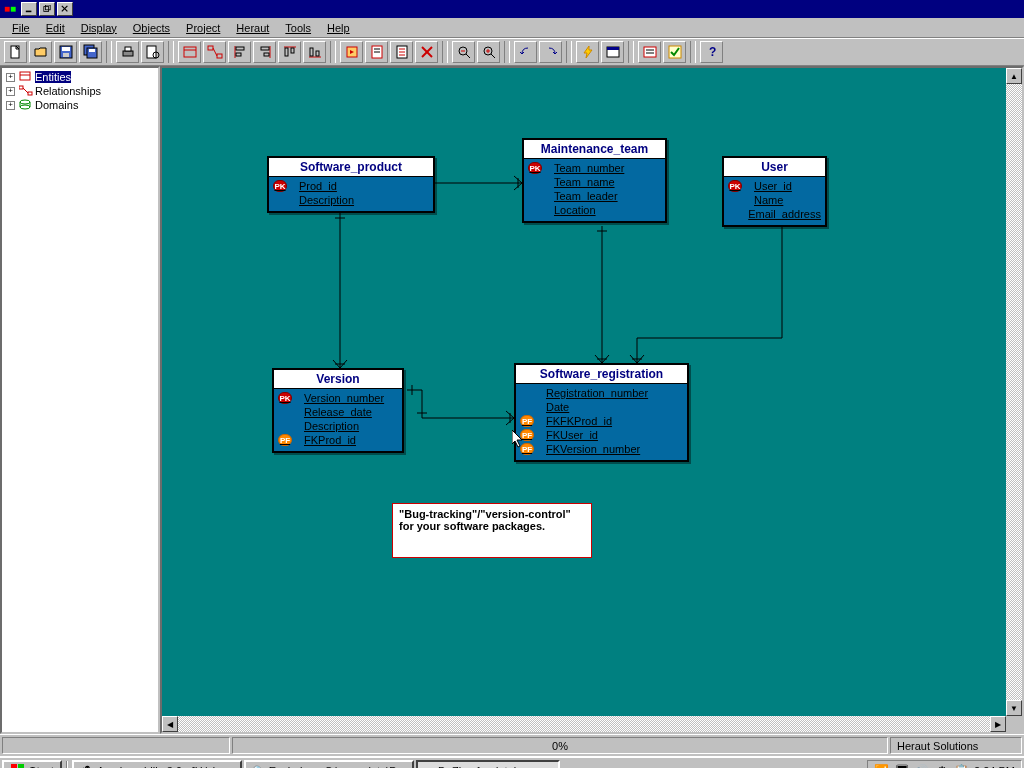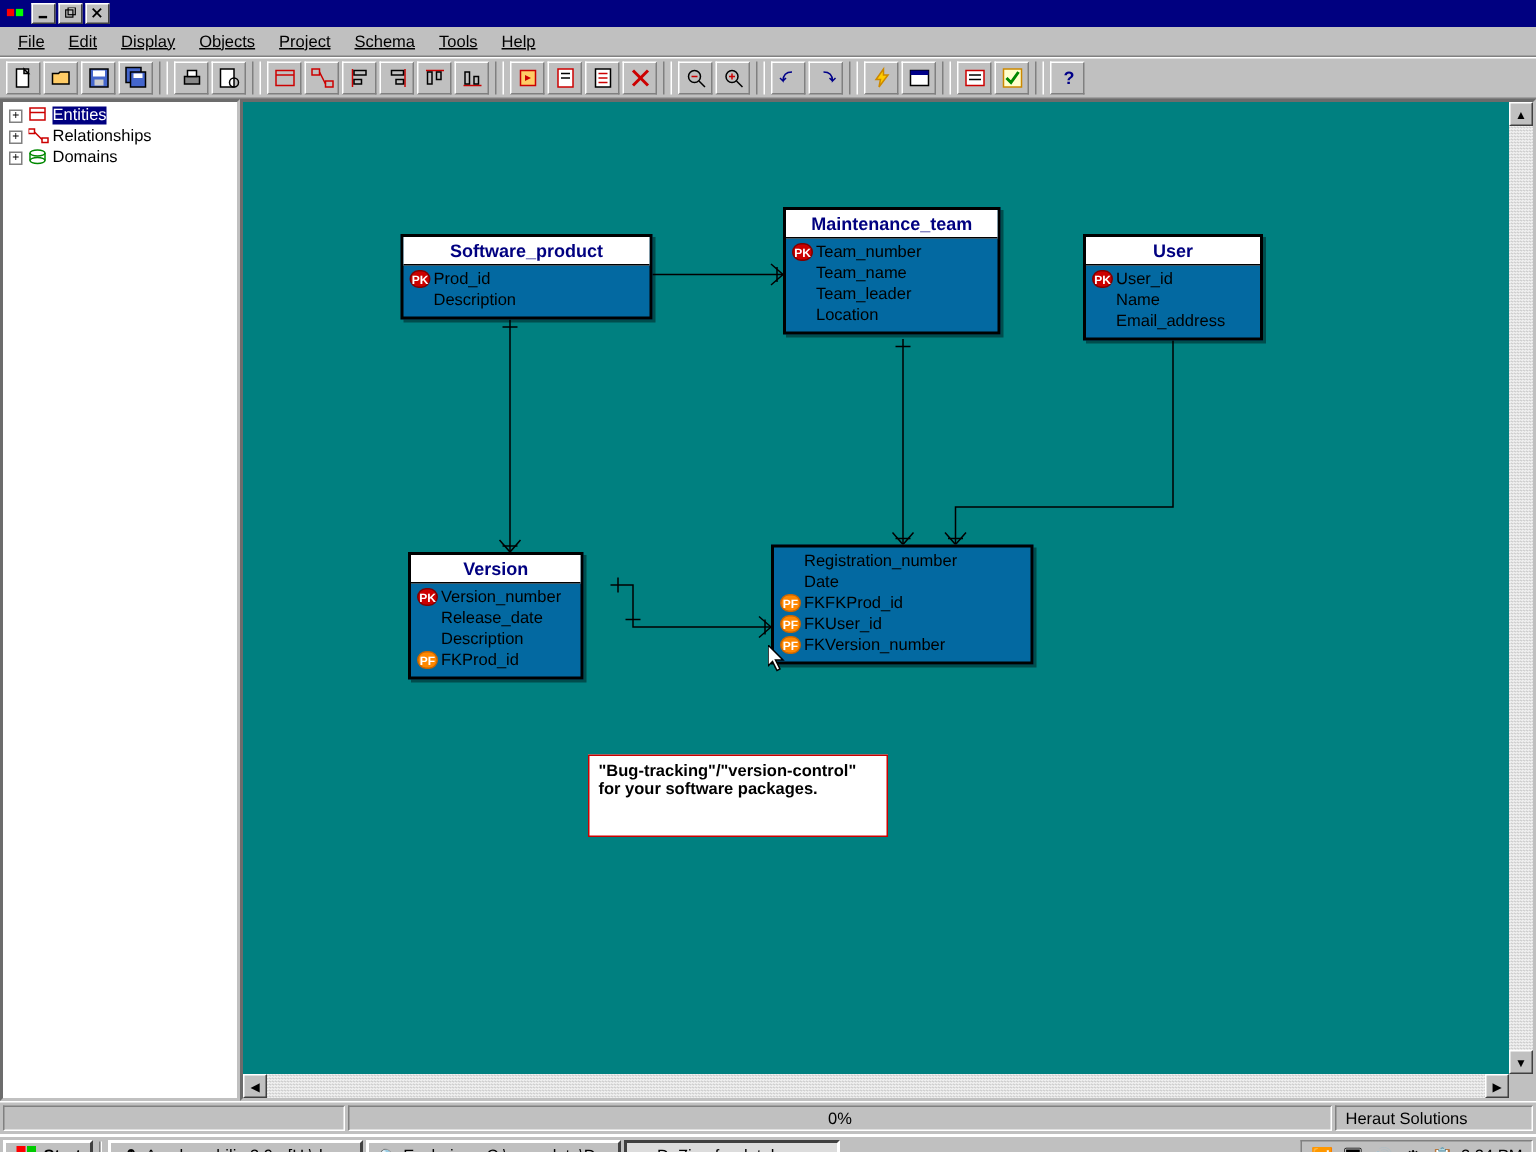--- a/index.html
+++ b/index.html
@@ -33,21 +33,21 @@
 .tree-exp { width: 9px; height: 9px; border: 1px solid #808080; display: flex; align-items: center; justify-content: center; font-size: 8px; line-height: 1; margin-right: 2px; background:#fff;}
 .tree-icon { width: 14px; height: 12px; display: inline-flex; align-items: center; justify-content: center; }
 
 .canvas-wrap { flex: 1; position: relative; background: #c0c0c0; border: 2px inset #c0c0c0; }
 .canvas { position: absolute; inset: 0; background: #008080; overflow: hidden; }
 
 
 .entity { position: absolute; background: #0369a1; border: 2px solid #000; box-shadow: 2px 2px 0 rgba(0,0,0,0.4); }
 .entity-title { background: #fff; text-align: center; font-weight: bold; color: #000080; padding: 2px 4px; border-bottom: 1px solid #000; font-size: 12px; }
 .entity-body { padding: 2px 2px 4px 2px; }
-.field { display: flex; gap: 2px; padding: 1px 2px; font-size: 11px; }
+.field { display: flex; gap: 12px; padding: 1px 2px; font-size: 11px; text-decoration: underline; }
 .key { width: 14px; height: 12px; border-radius: 6px; font-size: 8px; font-weight: bold; display: flex; align-items: center; justify-content: center; color: #fff; }
 .key.pk { background: #cc0000; border: 1px solid #800000; }
 .key.pf { background: #ff8800; border: 1px solid #cc6600; }
 .key.none { width: 14px; }
 
 
 .note { position: absolute; background: #fff; border: 1px solid #cc0000; padding: 4px 6px; font-size: 11px; font-weight: bold; width: 200px; }
 
 
 .rel-svg { position: absolute; inset: 0; width: 100%; height: 100%; pointer-events: none; }
@@ -106,21 +106,21 @@
       </div>
   </div>
 </div>
 
 <div class="menubar">
   <div class="menu-item"><span class="u">File</span></div>
   <div class="menu-item"><span class="u">Edit</span></div>
   <div class="menu-item"><span class="u">Display</span></div>
   <div class="menu-item"><span class="u">Objects</span></div>
   <div class="menu-item"><span class="u">Project</span></div>
-  <div class="menu-item"><span class="u">Schema</span></div>
+  <div class="menu-item"><span class="u">Heraut</span></div>
   <div class="menu-item"><span class="u">Tools</span></div>
   <div class="menu-item"><span class="u">Help</span></div>
 </div>
 
 <div class="toolbar">
   <div class="tb-btn">
       <svg viewBox="0 0 16 16">
         <rect x="3" y="2" width="8" height="12" fill="#fff" stroke="#000"></rect>
         <polygon points="8,2 11,5 8,5" fill="#ccc" stroke="#000"></polygon>
       </svg>
@@ -386,39 +386,39 @@
               <span class="key none"></span>
               <span>Team_leader</span>
             </div>
           <div class="field">
               <span class="key none"></span>
               <span>Location</span>
             </div>
         </div>
       </div>
 
-      <div class="entity" style="left:560px; top:88px; width:120px;">
+      <div class="entity" style="left:560px; top:88px; width:105px;">
         <div class="entity-title">User</div>
         <div class="entity-body">
           <div class="field">
               <span class="key pk">PK</span>
               <span>User_id</span>
             </div>
           <div class="field">
               <span class="key none"></span>
               <span>Name</span>
             </div>
           <div class="field">
               <span class="key none"></span>
               <span>Email_address</span>
             </div>
         </div>
       </div>
 
-      <div class="entity" style="left:110px; top:300px; width:117px;">
+      <div class="entity" style="left:110px; top:300px; width:132px;">
         <div class="entity-title">Version</div>
         <div class="entity-body">
           <div class="field">
               <span class="key pk">PK</span>
               <span>Version_number</span>
             </div>
           <div class="field">
               <span class="key none"></span>
               <span>Release_date</span>
             </div>
@@ -427,20 +427,21 @@
               <span>Description</span>
             </div>
           <div class="field">
               <span class="key pf">PF</span>
               <span>FKProd_id</span>
             </div>
         </div>
       </div>
 
       <div class="entity" style="left:352px; top:295px; width:175px;">
+        <div class="entity-title">Software_registration</div>
         <div class="entity-body">
           <div class="field">
               <span class="key none"></span>
               <span>Registration_number</span>
             </div>
           <div class="field">
               <span class="key none"></span>
               <span>Date</span>
             </div>
           <div class="field">

